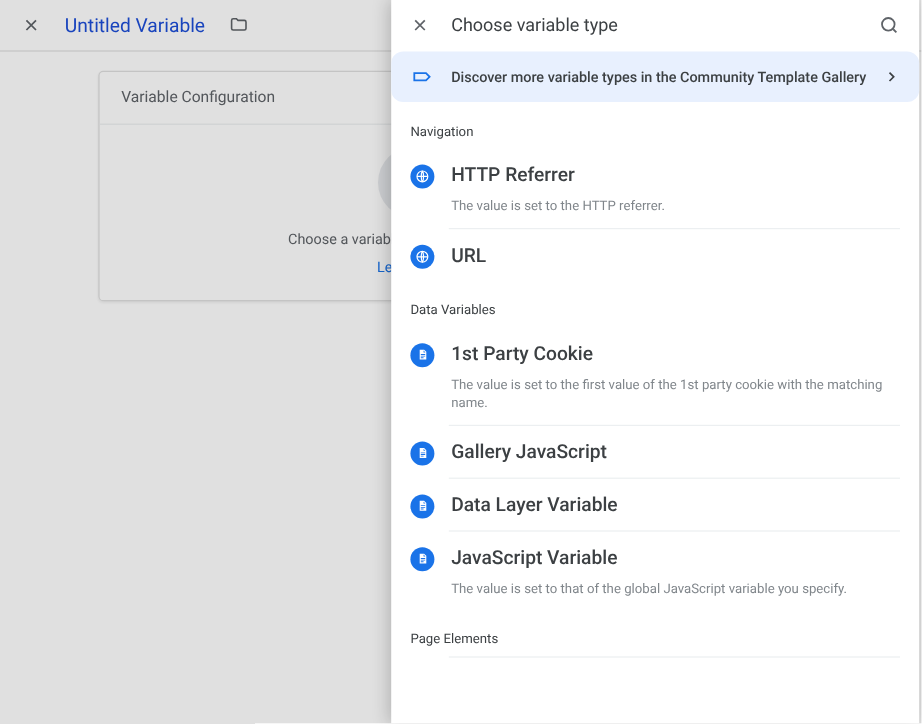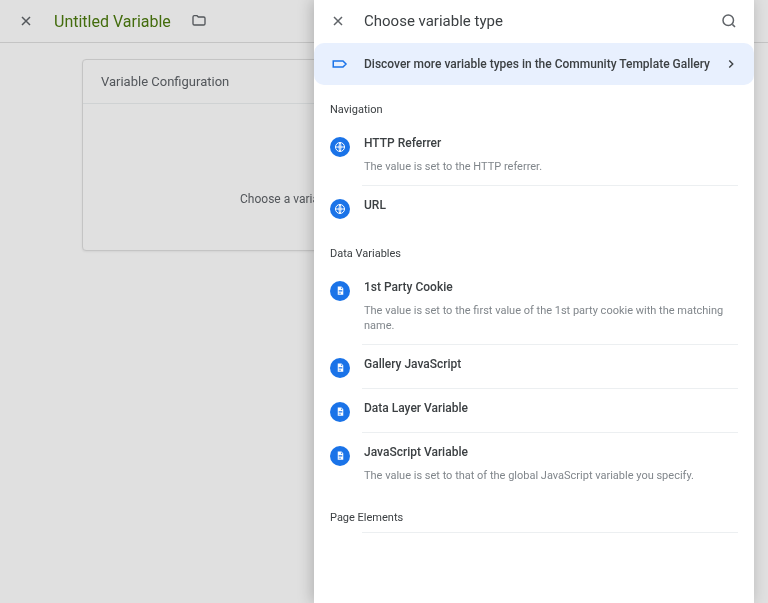--- a/index.html
+++ b/index.html
@@ -21,21 +21,21 @@
     .page-header {
       height: 43px;
       border-bottom: 1px solid #e0e0e0;
       display: flex;
       align-items: center;
       padding: 0 18px;
       gap: 20px;
       background: #fff;
     }
     .page-header .x-icon { color: #5f6368; cursor: pointer; }
-    .page-title { font-size: 16px; color: #4d7c0f; flex: 0 0 auto; }
+    .page-title { font-size: 16px; color: #1d4ed8; flex: 0 0 auto; }
     .folder-icon { color: #5f6368; }
     .underlay {
       position: absolute;
       inset: 0;
       z-index: 1;
     }
     .card {
       position: absolute;
       left: 82px;
       top: 59px;
@@ -67,21 +67,21 @@
       background: #e8eaed;
       display: flex; align-items: center; justify-content: center;
       color: #bdc1c6;
     }
     .card-prompt { font-size: 12px; color: #5f6368; }
     .learn-link { color: #1a73e8; font-size: 12px; }
 
     
     .panel {
       position: absolute;
-      top: 0; right: 14px; bottom: 0;
+      top: 0; right: 2px; bottom: 0;
       width: 440px;
       max-width: 440px;
       background: #fff;
       z-index: 10;
       box-shadow: -2px 0 14px rgba(0,0,0,.22);
       display: flex;
       flex-direction: column;
     }
     .panel-header {
       height: 43px;
@@ -133,21 +133,21 @@
     .divider { border-top:1px solid #eceff1; margin:0 16px 0 48px; }
     .row-icon {
       width: 20px; height: 20px;
       border-radius: 50%;
       background: #1a73e8;
       color: #fff;
       display: flex; align-items: center; justify-content: center;
       flex-shrink: 0;
       margin-top: 1px;
     }
-    .row-title { font-size: 12px; font-weight: 500; color: #3c4043; }
+    .row-title { font-size: 16px; font-weight: 500; color: #3c4043; }
     .row-desc { font-size: 11px; color: #80868b; line-height: 1.35; margin-top: 10px; max-width: 360px;}
     
     .panel-body::-webkit-scrollbar { width: 8px; }
     .panel-body::-webkit-scrollbar-thumb { background: #dadce0; border-radius: 4px; }
     svg { display:block; }
   </style>
 </head>
 <body>
 
 <div class="underlay">

